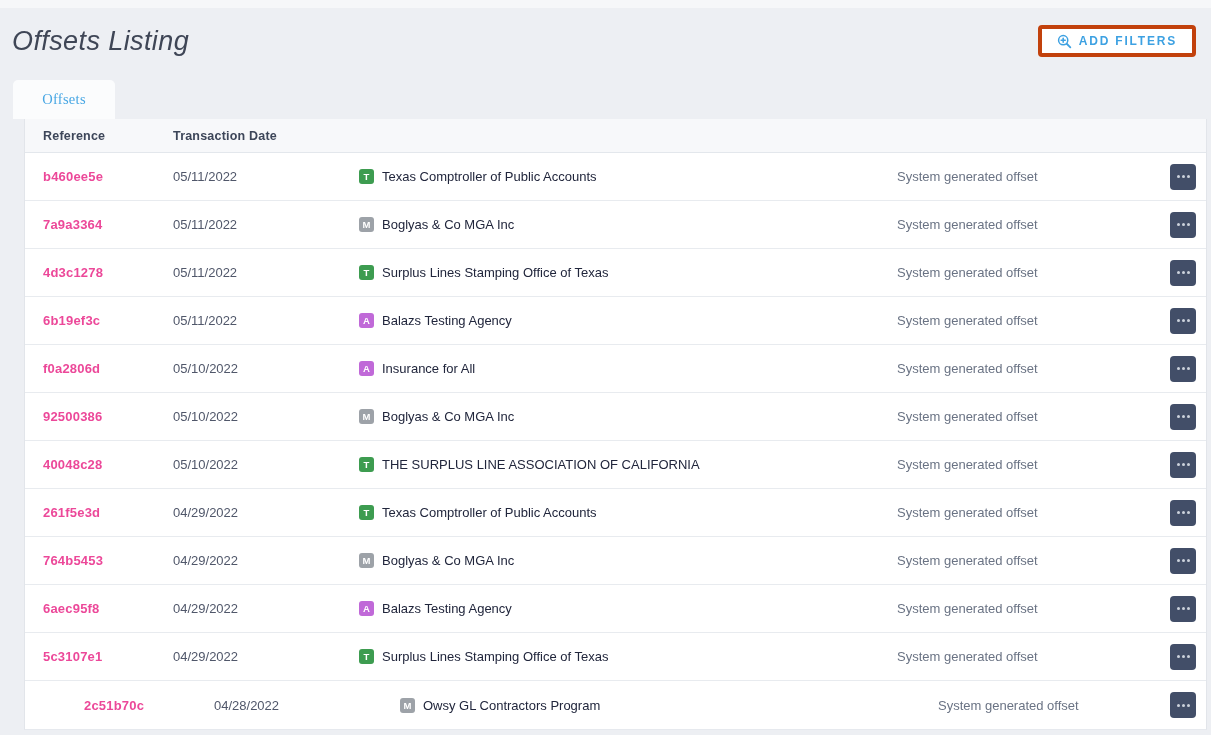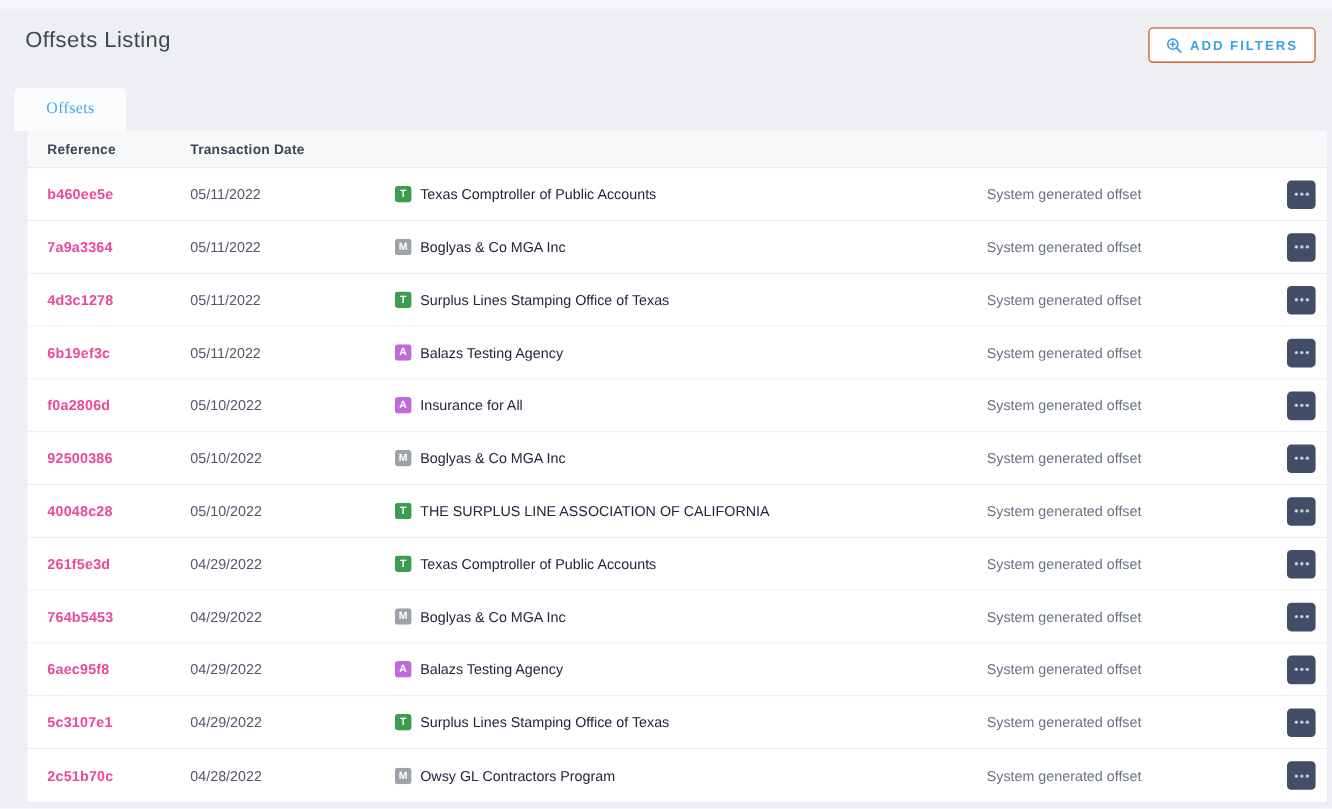--- a/index.html
+++ b/index.html
@@ -8,29 +8,29 @@
     font-family: "Liberation Sans", sans-serif;
     background: #edeff3;
     position: relative;
     overflow: hidden;
   }
   .top-strip {
     position: absolute; top: 0; left: 0; right: 0; height: 8px;
     background: #f6f7f9;
   }
   .page-title {
-    position: absolute; left: 23px; top: 26px;
-    font-size: 20px; font-weight: 500; color: #3f4656; letter-spacing: 0.4px;
+    position: absolute; left: 12px; top: 26px;
+    font-size: 27px; font-weight: 500; color: #3f4656; letter-spacing: 0.4px; font-style: italic;
   }
   .add-filters-btn {
     position: absolute; right: 15px; top: 25px; height: 32px;
     display: inline-flex; align-items: center; gap: 7px;
     padding: 0 15px;
     background: #ffffff;
-    border: 1px solid #c2410c; border-radius: 4px;
+    border: 4px solid #c2410c; border-radius: 4px;
     color: #3da1e2;
     font-family: "Liberation Sans", sans-serif;
     font-size: 12px; font-weight: bold; letter-spacing: 1.8px;
     cursor: pointer;
   }
   .add-filters-btn svg { flex: 0 0 auto; }
   .tabbar { position: absolute; left: 13px; top: 80px; height: 39px; display: flex; font-family: Liberation Serif, serif; }
   .tab {
     min-width: 102px; height: 39px;
     background: #fbfcfd;
@@ -59,21 +59,21 @@
   }
   .table-header .col {
     font-size: 12.5px; font-weight: bold; color: #3d4659; letter-spacing: 0.2px;
   }
   .row {
     height: 48px;
     background: #ffffff;
     border-bottom: 1px solid #e8ebef;
     cursor: pointer;
   }
-  .row:last-child { border-bottom: none; }
+  .row:last-child { border-bottom: none; margin-left: 41px; }
   .cell { font-size: 13px; overflow: hidden; white-space: nowrap; }
   .cell.ref { font-weight: bold; color: #ec4899; letter-spacing: 0.2px; }
   .cell.date { color: #50576a; }
   .cell.customer { display: flex; align-items: center; color: #21263c; }
   .badge {
     width: 15px; height: 15px; border-radius: 3px;
     display: inline-flex; align-items: center; justify-content: center;
     color: #ffffff; font-size: 9.5px; font-weight: bold;
     margin-right: 8px; flex: 0 0 auto;
   }

